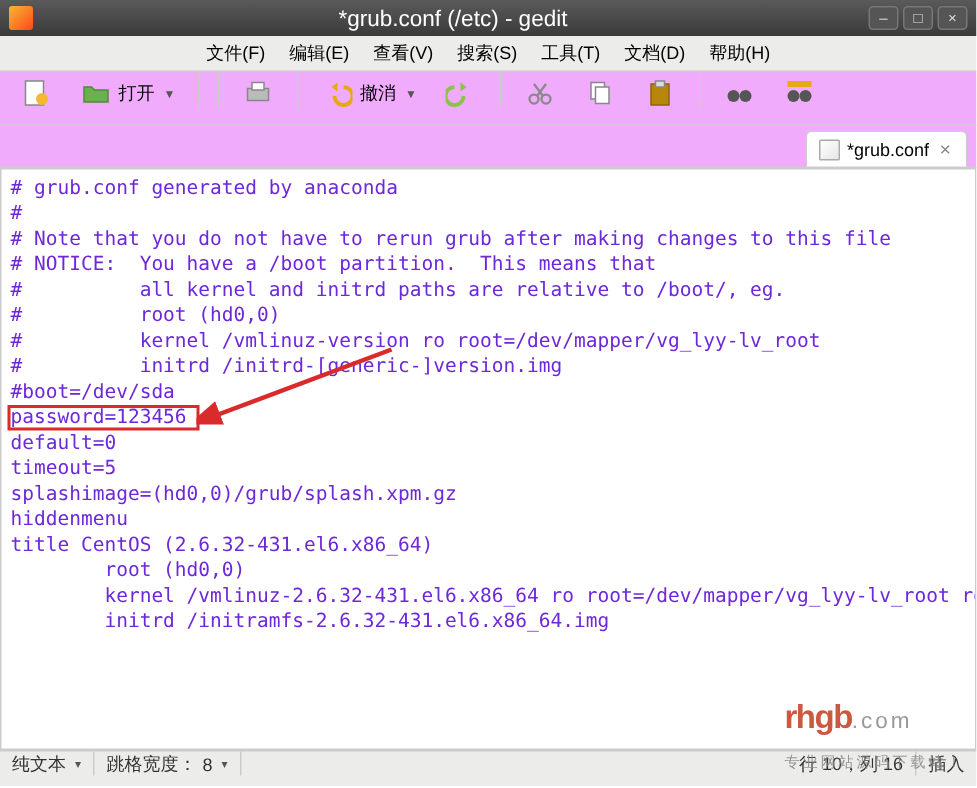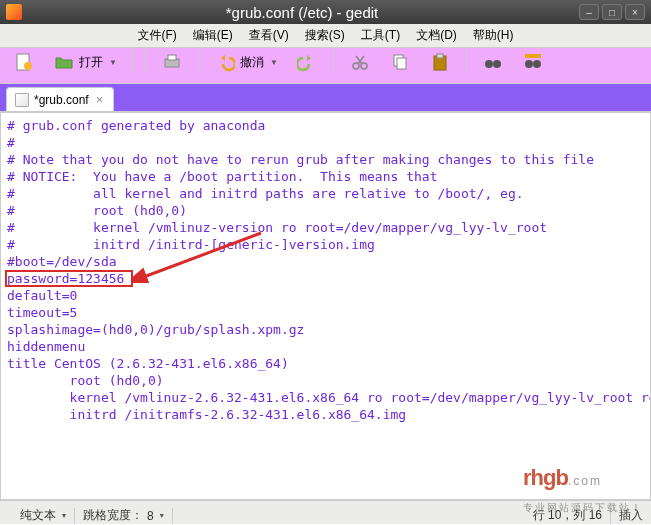--- a/index.html
+++ b/index.html
@@ -8,33 +8,33 @@
   .titlebar .app-icon { width: 16px; height: 16px; background: linear-gradient(135deg,#f7b733,#fc4a1a); border-radius: 2px; margin-right: 6px; }
   .titlebar .title { flex: 1; text-align: center; font-weight: normal; font-size: 15px; }
   .winbtn { width: 20px; height: 16px; margin-left: 3px; background: #555; border: 1px solid #777; border-radius: 3px; display: flex; align-items: center; justify-content: center; color: #ddd; font-size: 10px; cursor: pointer; }
   .menubar { background: #ececea; height: 24px; display: flex; align-items: center; padding: 0 4px; border-bottom: 1px solid #ccc; justify-content: center; }
   .menubar .menu { padding: 3px 8px; cursor: pointer; }
   .toolbar { background: #f0abfc; height: 36px; display: flex; padding: 0 6px; border-bottom: 1px solid #ccc; gap: 4px; }
   .tb-btn { height: 28px; display: flex; align-items: center; padding: 0 6px; border: 1px solid transparent; border-radius: 3px; cursor: pointer; gap: 4px; }
   .tb-sep { width: 1px; height: 24px; background: #ccc; margin: 0 4px; }
   .ico { width: 22px; height: 22px; display: inline-flex; align-items: center; justify-content: center; }
   .dd { font-size: 8px; color: #555; margin-left: 2px; }
-  .tabstrip { background: #8b5cf6; height: 28px; display: flex; align-items: flex-end; padding: 0 6px; border-bottom: 1px solid #ccc; }
+  .tabstrip { background: #f0abfc; height: 28px; display: flex; align-items: flex-end; padding: 0 6px; border-bottom: 1px solid #ccc; justify-content: flex-end; }
   .tab { background: #fff; border: 1px solid #ccc; border-bottom: none; border-radius: 4px 4px 0 0; padding: 4px 8px; display: flex; align-items: center; gap: 5px; font-size: 12px; }
   .tab .doc-ico { width: 14px; height: 14px; background: linear-gradient(135deg,#fff,#e6e6e6); border: 1px solid #aaa; border-radius: 1px; }
   .tab .close { color: #888; cursor: pointer; font-size: 13px; padding: 0 2px; }
   .editor { background: #fff; font-family: "DejaVu Sans Mono", monospace; font-size: 13px; line-height: 17px; padding: 4px 6px; color: #6d28d9; white-space: pre; overflow: hidden; height: 388px; position: relative; border: 1px solid #ccc; margin: 0; }
   .highlight-box { position: absolute; border: 2px solid #d92b2b; }
   .arrow-svg { position: absolute; pointer-events: none; }
-  .statusbar { background: #ececea; height: 24px; display: flex; align-items: flex-end; border-top: 1px solid #ccc; font-size: 12px; color: #333; padding-left: 12px; }
+  .statusbar { background: #ececea; height: 24px; display: flex; align-items: flex-start; border-top: 1px solid #ccc; font-size: 12px; color: #333; }
   .statusbar .sb-item { padding: 0 8px; display: flex; align-items: center; gap: 4px; }
   .statusbar .sb-sep { width: 1px; height: 16px; background: #ccc; }
   .statusbar .flex { flex: 1; }
   .watermark { position: absolute; right: 8px; bottom: 8px; font-family: Arial, sans-serif; font-weight: bold; font-size: 22px; color: #c23b1e; opacity: 0.85; letter-spacing: -1px; pointer-events: none; }
-  .watermark .dom { font-size: 12px; color: #888; font-weight: normal; letter-spacing: 2px; }
+  .watermark .dom { font-size: 15px; color: #888; font-weight: normal; letter-spacing: 2px; }
 </style>
 </head>
 <body>
 
 <div class="titlebar">
   <span class="app-icon"></span>
   <span class="title">*grub.conf (/etc) - gedit</span>
   <span class="winbtn">–</span>
   <span class="winbtn">□</span>
   <span class="winbtn">×</span>

